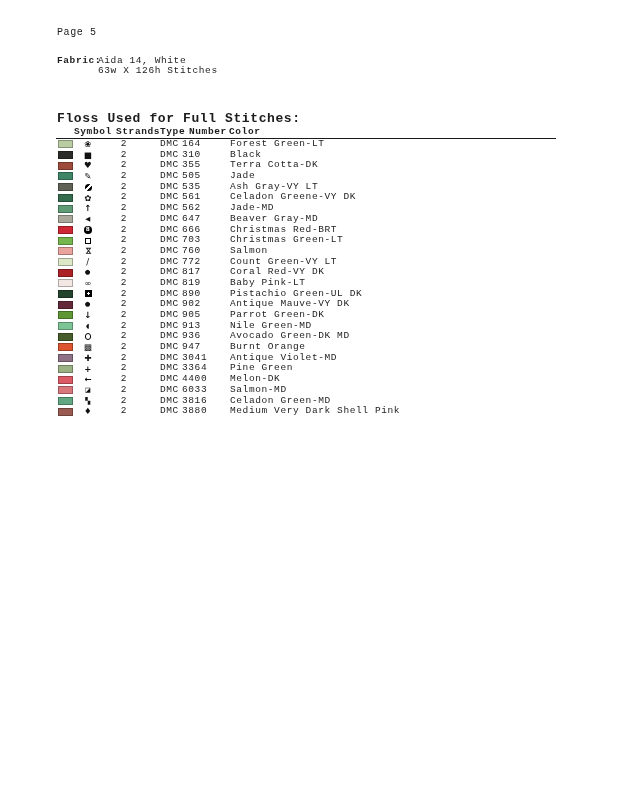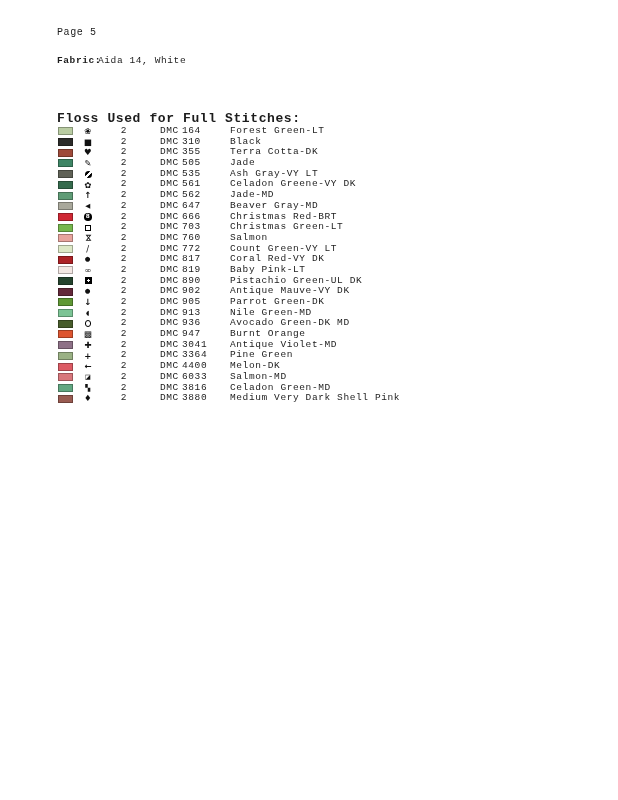--- a/index.html
+++ b/index.html
@@ -66,25 +66,36 @@
 
 <div class="page">
 
   <div class="page-number">Page 5</div>
 
   <div class="fabric-info">
     <div class="fi-row">
       <span class="fi-label">Fabric:</span>
       <span class="fi-value">Aida 14, White</span>
     </div>
+    <div class="fi-row">
+      <span class="fi-label"></span>
+      <span class="fi-value">63w X 126h Stitches</span>
+    </div>
   </div>
 
   <div class="floss-title">Floss Used for Full Stitches:</div>
 
   <div class="floss-table">
+    <div class="ft-head">
+      <span class="h-symbol">Symbol</span>
+      <span class="h-strands">Strands</span>
+      <span class="h-type">Type</span>
+      <span class="h-number">Number</span>
+      <span class="h-color">Color</span>
+    </div>
     <div class="ft-body">
         <div class="ft-row">
           <span class="cell c-swatch" style="background: rgb(185, 204, 162);"></span>
           <span class="cell c-symbol"><span class="g v-plain">❀</span></span>
           <span class="cell c-strands">2</span>
           <span class="cell c-type">DMC</span>
           <span class="cell c-number">164</span>
           <span class="cell c-color">Forest Green-LT</span>
         </div>
         <div class="ft-row">

